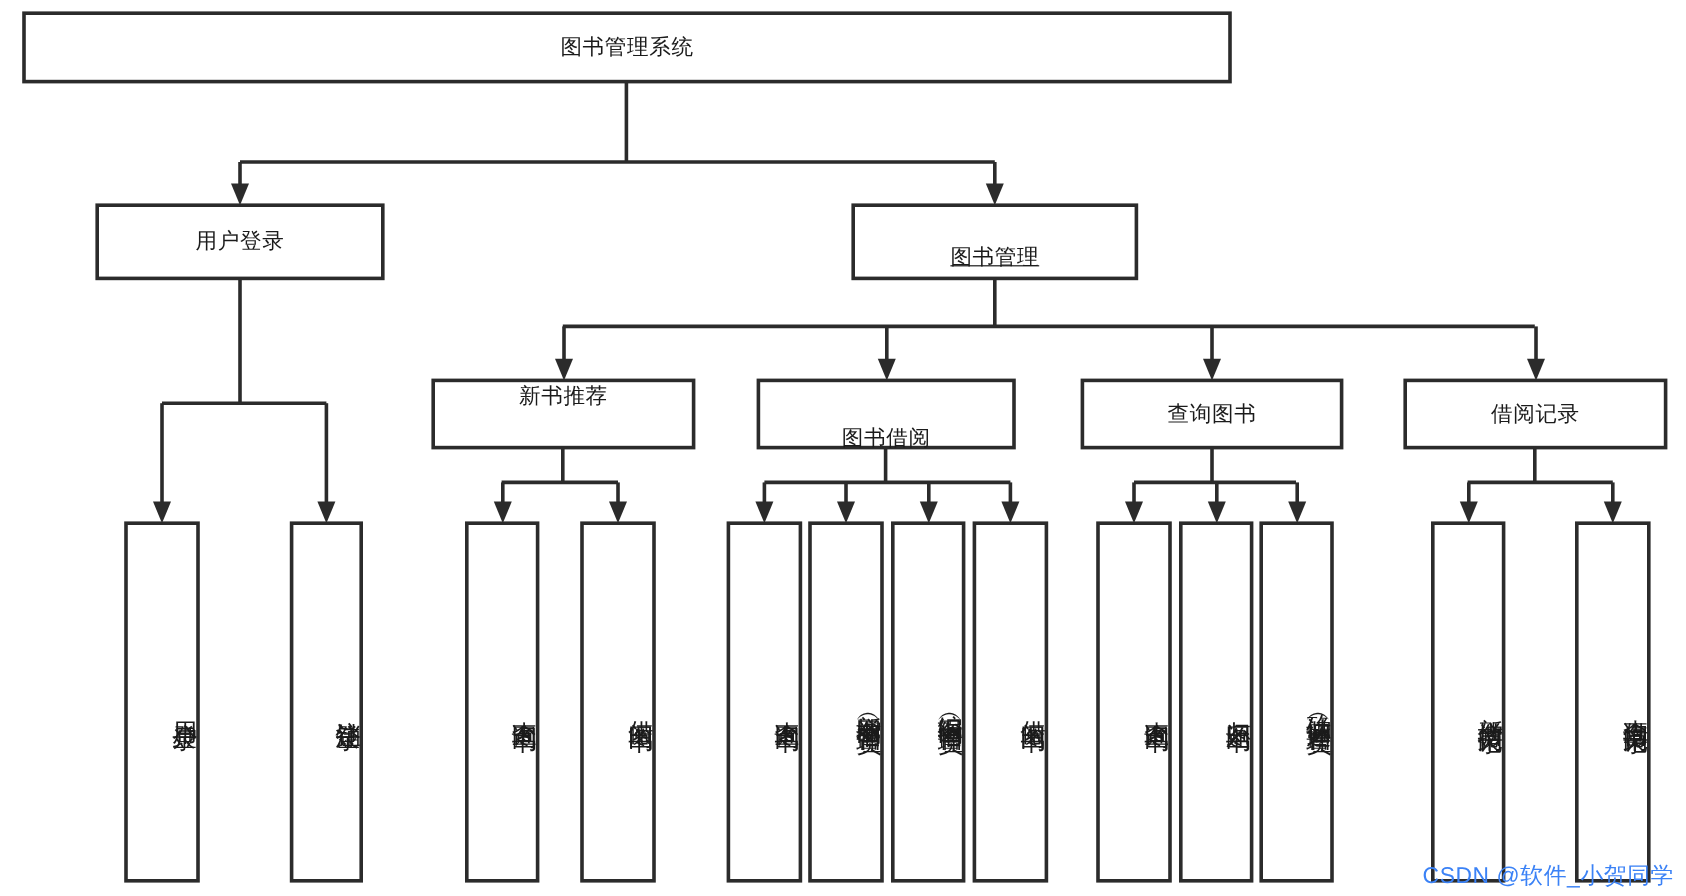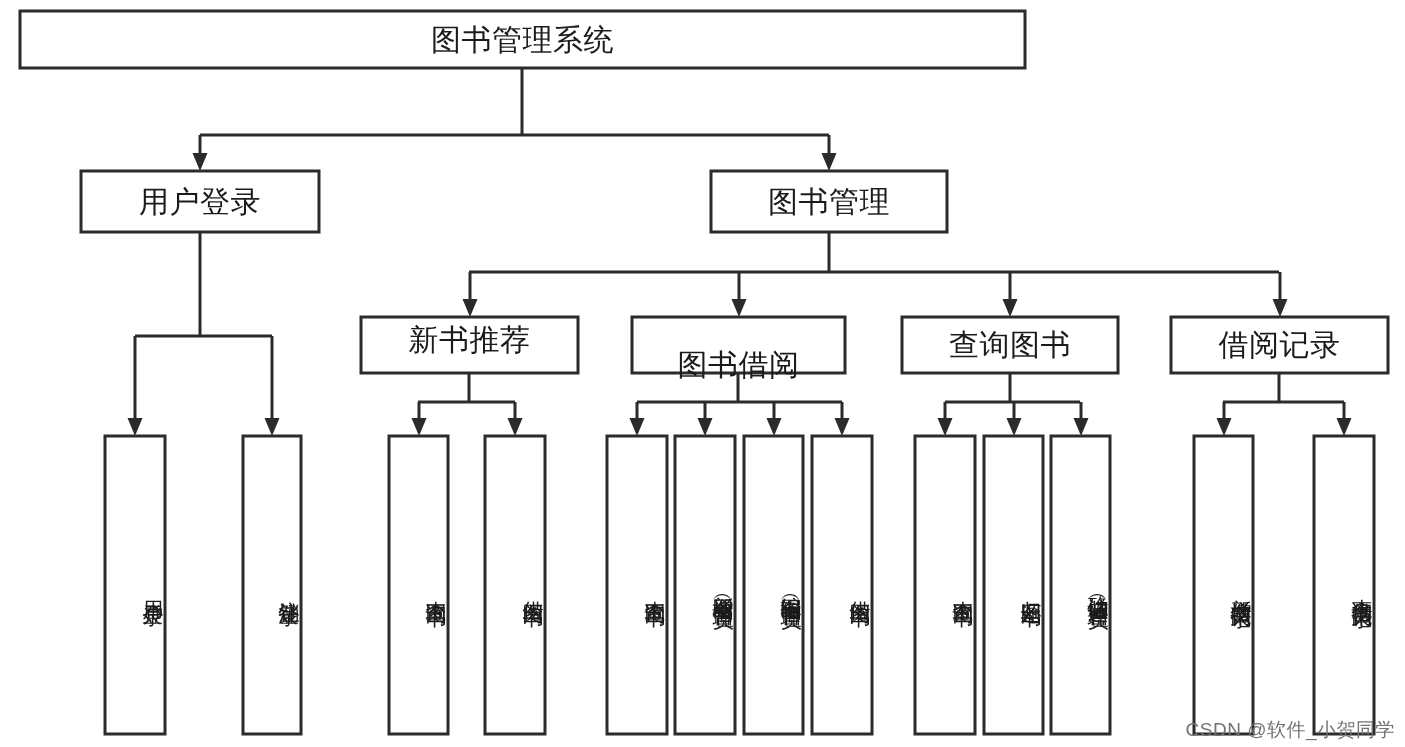--- a/index.html
+++ b/index.html
@@ -39,21 +39,21 @@
     fill: #2b2b2b;
     stroke: none;
   }
   .node-label {
     position: absolute;
     display: flex;
     align-items: center;
     justify-content: center;
     color: #1b1b1b;
     font-family: "Liberation Sans", "DejaVu Sans", sans-serif;
-    font-size: 30px;
+    font-size: 18px;
     line-height: 1.12;
     letter-spacing: 0.5px;
     white-space: nowrap;
     pointer-events: none;
     text-align: center;
   }
   .node-label.vertical {
     writing-mode: vertical-rl;
     text-orientation: upright;
     font-size: 21px;
@@ -65,21 +65,21 @@
   .node-hit {
     position: absolute;
     background: transparent;
     cursor: default;
   }
   .watermark {
     position: absolute;
     right: 10px;
     bottom: 4px;
     font-size: 19px;
-    color: #737373;
+    color: #3b82f6;
     font-family: "Liberation Sans", "DejaVu Sans", sans-serif;
     letter-spacing: 0.5px;
     pointer-events: none;
   }
 </style>
 </head>
 <body>
 
 <div id="canvas">
 
@@ -212,23 +212,23 @@
         <rect x="1194" y="436" width="59" height="298" class="node-rect"></rect>
         <rect x="1314" y="436" width="60" height="298" class="node-rect"></rect>
       </g>
   </svg>
 
   <div id="labels-layer">
       <div class="node-label" style="left: 20px; top: 11px; width: 1005px; height: 57px;">图书管理系统</div>
       <div class="node-hit" style="position: absolute; left: 20px; top: 11px; width: 1005px; height: 57px;"></div>
       <div class="node-label" style="left: 81px; top: 171px; width: 238px; height: 61px;">用户登录</div>
       <div class="node-hit" style="position: absolute; left: 81px; top: 171px; width: 238px; height: 61px;"></div>
-      <div class="node-label" style="left: 711px; top: 171px; width: 236px; height: 61px;">图书管理</div>
+      <div class="node-label" style="left: 711px; top: 184px; width: 236px; height: 61px; text-decoration: underline;">图书管理</div>
       <div class="node-hit" style="position: absolute; left: 711px; top: 171px; width: 236px; height: 61px;"></div>
-      <div class="node-label" style="left: 361px; top: 317px; width: 217px; height: 46px;">新书推荐</div>
+      <div class="node-label" style="left: 361px; top: 307px; width: 217px; height: 46px;">新书推荐</div>
       <div class="node-hit" style="position: absolute; left: 361px; top: 317px; width: 217px; height: 56px;"></div>
       <div class="node-label" style="left: 632px; top: 317px; width: 213px; height: 56px; margin-top: 20px;">图书借阅</div>
       <div class="node-hit" style="position: absolute; left: 632px; top: 317px; width: 213px; height: 56px;"></div>
       <div class="node-label" style="left: 902px; top: 317px; width: 216px; height: 56px;">查询图书</div>
       <div class="node-hit" style="position: absolute; left: 902px; top: 317px; width: 216px; height: 56px;"></div>
       <div class="node-label" style="left: 1171px; top: 317px; width: 217px; height: 56px;">借阅记录</div>
       <div class="node-hit" style="position: absolute; left: 1171px; top: 317px; width: 217px; height: 56px;"></div>
       <div class="node-label vertical" style="left: 105px; top: 436px; width: 60px; height: 298px;">用户登录</div>
       <div class="node-hit" style="position: absolute; left: 105px; top: 436px; width: 60px; height: 298px;"></div>
       <div class="node-label vertical" style="left: 243px; top: 436px; width: 58px; height: 298px;">注销登录</div>

